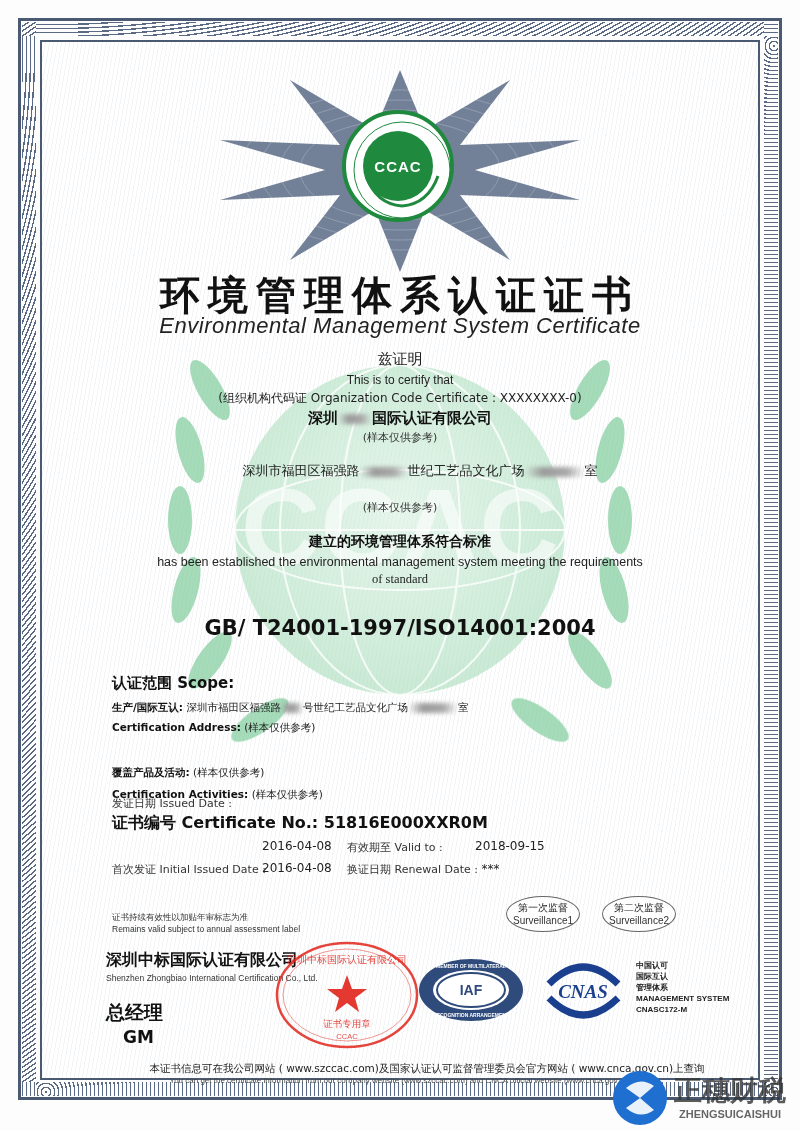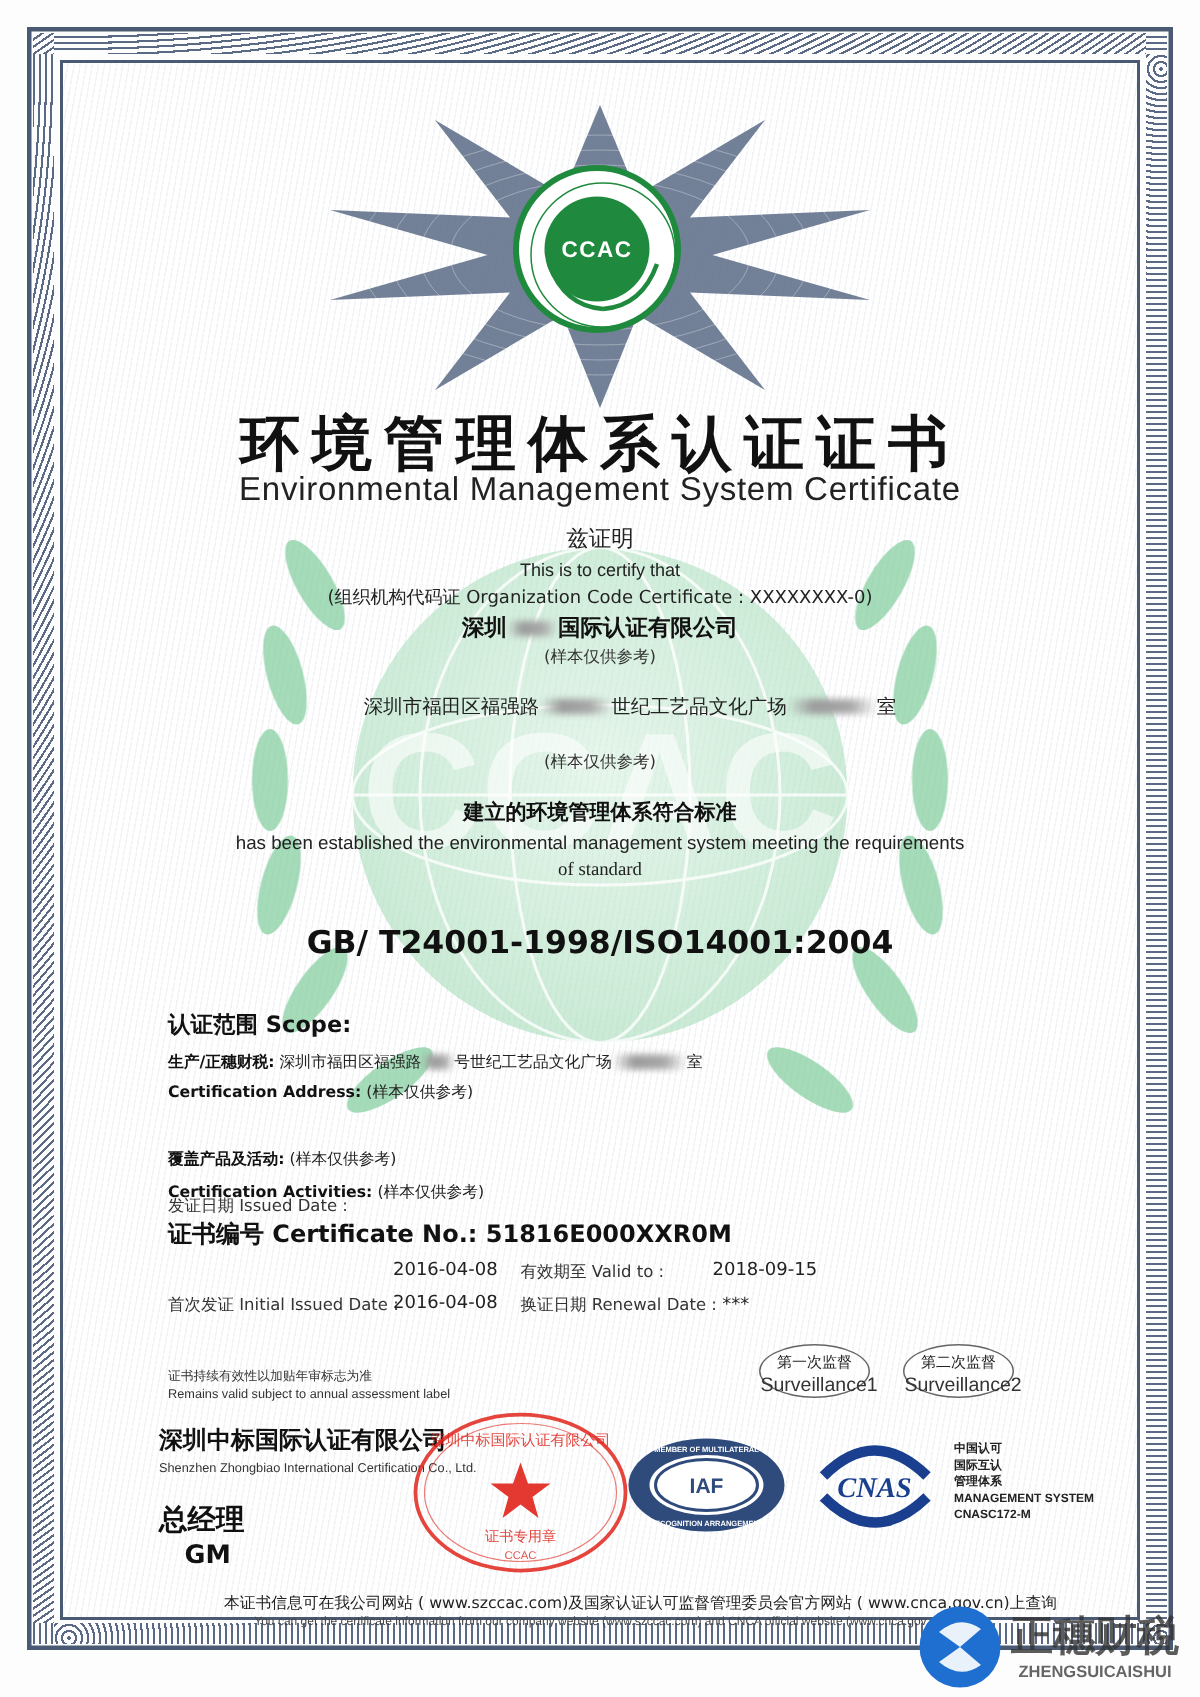--- a/index.html
+++ b/index.html
@@ -15,21 +15,21 @@
   .border-inner{position:absolute;left:40px;top:40px;width:720px;height:1040px;border:2px solid #4a5a72;box-sizing:border-box;
     background:repeating-linear-gradient(100deg,#ffffff 0 3px,#f2f4f6 3px 4px);}
   .wm{position:absolute;left:150px;top:330px;width:500px;height:460px;}
   .rosette{position:absolute;left:210px;top:60px;width:380px;height:220px;}
   .seal{position:absolute;left:342px;top:110px;width:112px;height:112px;border-radius:50%;background:#fff;border:4px solid #1f8a3e;box-sizing:border-box;display:flex;align-items:center;justify-content:center;}
   .seal-inner{width:70px;height:70px;border-radius:50%;background:#1f8a3e;color:#fff;display:flex;align-items:center;justify-content:center;font-weight:bold;font-size:15px;font-family:"Liberation Sans",sans-serif;letter-spacing:1px;}
   .seal-ring-text{position:absolute;left:0;top:0;width:112px;height:112px;}
   .t{position:absolute;white-space:nowrap;}
   .c{left:0;width:800px;text-align:center;}
   .title-cn{top:268px;font-family:"DejaVu Serif","Liberation Serif",serif;font-weight:bold;font-size:40px;letter-spacing:8px;color:#111;}
-  .title-en{top:313px;font-family:"Liberation Sans",sans-serif;font-size:22px;color:#222;letter-spacing:0.5px;}
+  .title-en{top:313px;font-family:"Liberation Sans",sans-serif;font-size:22px;color:#222;letter-spacing:0.5px;font-style:italic;}
   .cert-cn{top:350px;font-size:15px;color:#222;}
   .cert-en{top:373px;font-size:12px;color:#222;font-family:"Liberation Sans",sans-serif;}
   .org{top:390px;font-size:12px;color:#222;}
   .company{top:409px;font-size:15px;font-weight:bold;color:#111;}
   .sample{font-size:11px;color:#333;}
   .blur{display:inline-block;width:34px;height:10px;background:linear-gradient(90deg,rgba(160,160,160,0),#9a9a9a 30%,#a8a8a8 70%,rgba(160,160,160,0));filter:blur(2px);vertical-align:middle;}
   .addr{top:462px;font-size:13px;color:#222;margin-left:20px;}
   .est-cn{top:533px;font-size:14px;font-weight:bold;color:#111;}
   .est-en{top:555px;font-size:12.5px;color:#222;font-family:"Liberation Sans",sans-serif;}
   .est-en2{top:572px;font-size:12.5px;color:#222;font-family:Liberation Serif, serif;}
@@ -43,21 +43,21 @@
   .date .v{font-size:12px;color:#222;}
   .note{font-size:8.5px;color:#333;}
   .co-cn{top:950px;font-size:16px;font-weight:bold;color:#111;}
   .co-en{top:973px;font-size:8.5px;color:#333;font-family:"Liberation Sans",sans-serif;}
   .gm-cn{top:1000px;font-size:19px;font-family:"DejaVu Serif",serif;font-weight:bold;color:#111;}
   .gm-en{top:1027px;left:123px;font-size:17px;font-weight:bold;color:#111;}
   .footer-cn{top:1062px;font-size:10.5px;color:#222;padding-left:27px;}
   .footer-en{top:1076px;font-size:8px;color:#444;font-family:"Liberation Sans",sans-serif;}
   .oval{position:absolute;border:1px solid #666;border-radius:50%;text-align:center;box-sizing:border-box;background:rgba(255,255,255,0.6);}
   .oval .o1{font-size:10px;color:#222;margin-top:4px;display:block;}
-  .oval .o2{font-size:13px;color:#333;display:block;font-family:"Liberation Sans",sans-serif;}
+  .oval .o2{font-size:10px;color:#333;display:block;font-family:"Liberation Sans",sans-serif;}
   .stamp{position:absolute;left:274px;top:941px;width:146px;height:108px;}
   .iaf{position:absolute;left:418px;top:958px;width:106px;height:64px;}
   .cnas{position:absolute;left:541px;top:958px;width:85px;height:64px;}
   .cnas-txt{position:absolute;left:636px;top:960px;font-size:8px;line-height:11px;font-weight:bold;color:#222;}
   .wmark{position:absolute;left:610px;top:1066px;width:190px;height:65px;}
 </style>
 </head>
 <body>
 
 <div class="page">
@@ -128,25 +128,25 @@
   </div>
   <div class="t c sample" style="top:430px;">(样本仅供参考)</div>
   <div class="t c addr">
     <span>深圳市福田区福强路</span><span class="blur" style="width:48px"></span><span>世纪工艺品文化广场</span><span class="blur" style="width:60px"></span><span>室</span>
   </div>
   <div class="t c sample" style="top:500px;">(样本仅供参考)</div>
 
   <div class="t c est-cn">建立的环境管理体系符合标准</div>
   <div class="t c est-en">has been established the environmental management system meeting the requirements</div>
   <div class="t c est-en2">of standard</div>
-  <div class="t c standard">GB/ T24001-1998/ISO14001:2004</div>
+  <div class="t c standard">GB/ T24001-1997/ISO14001:2004</div>
 
   <div class="t lbl scope">认证范围 Scope:</div>
   <div class="t lbl small" style="top:701px;">
-    <b>生产/正穗财税:</b>
+    <b>生产/国际互认:</b>
     <span>深圳市福田区福强路</span><span class="blur" style="width:22px"></span><span>号世纪工艺品文化广场</span><span class="blur" style="width:50px"></span><span>室</span>
   </div>
   <div class="t lbl small" style="top:721px;">
     <b>Certification Address:</b>
     <span>(样本仅供参考)</span>
   </div>
   <div class="t lbl small" style="top:766px;">
     <b>覆盖产品及活动:</b>
     <span>(样本仅供参考)</span>
   </div>

